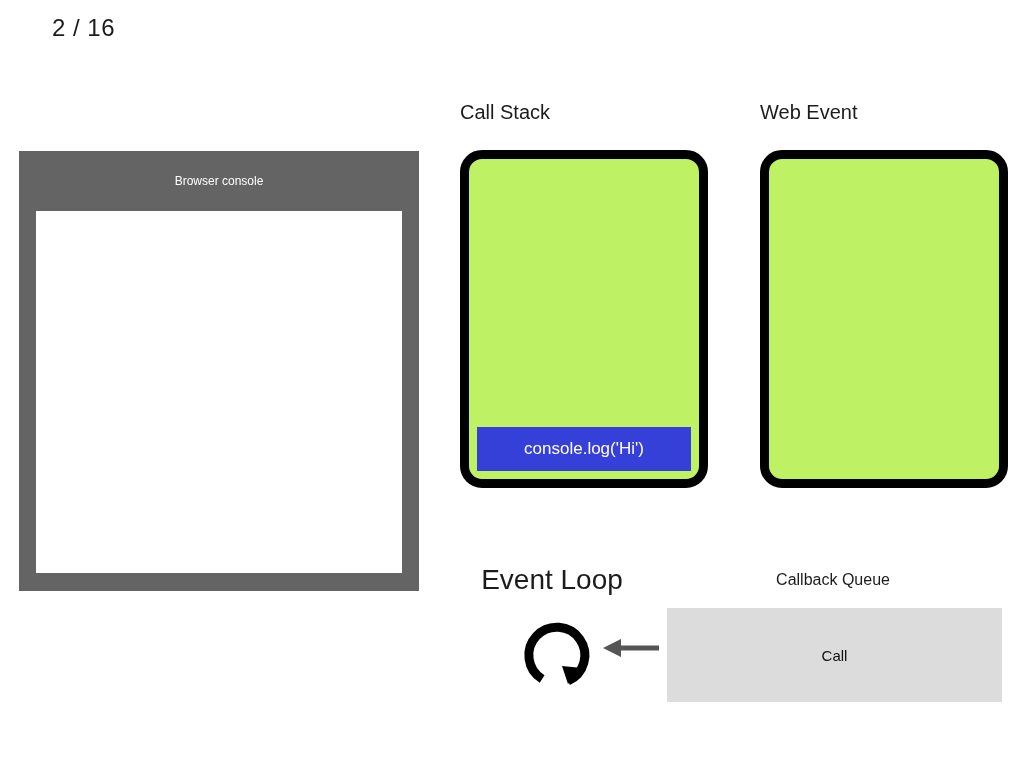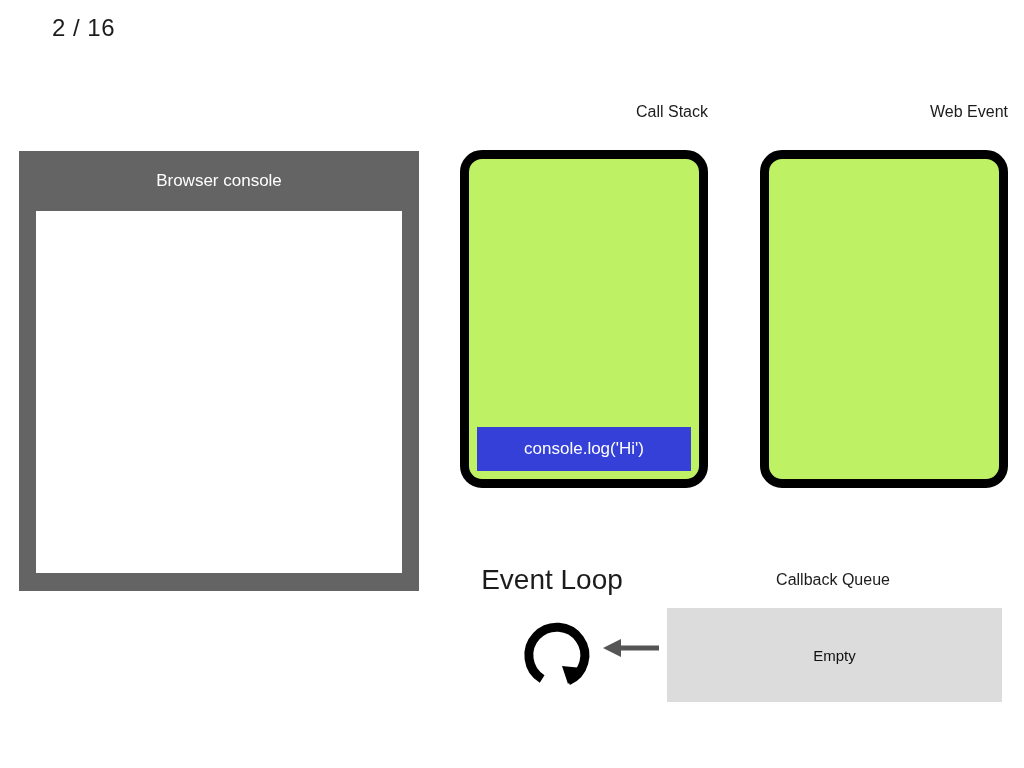--- a/index.html
+++ b/index.html
@@ -42,21 +42,21 @@
   }
   .console-title {
     position: absolute;
     left: 0;
     top: 0;
     width: 100%;
     height: 60px;
     line-height: 60px;
     text-align: center;
     color: #ffffff;
-    font-size: 17px;
+    font-size: 12px;
     white-space: nowrap;
   }
   .console-screen {
     position: absolute;
     left: 17px;
     top: 60px;
     width: 366px;
     height: 362px;
     background: #ffffff;
     box-sizing: border-box;
@@ -64,23 +64,23 @@
   .console-lines {
     padding: 10px 12px;
     font-family: "Liberation Sans", sans-serif;
     font-size: 16px;
     color: #111111;
   }
 
   
   .titled-box-title {
     position: absolute;
-    font-size: 16px;
+    font-size: 20px;
     line-height: 30px;
-    text-align: right;
+    text-align: left;
     color: #1c1c1c;
     white-space: nowrap;
   }
   .device-box {
     position: absolute;
     box-sizing: border-box;
     background: #bef264;
     border: 9px solid #000000;
     border-radius: 22px;
   }
@@ -208,14 +208,14 @@
 </div>
 <div class="queue-arrow">
   <svg width="56" height="24" viewBox="0 0 56 24" aria-hidden="true">
     <line x1="56" y1="12" x2="16" y2="12" stroke="#555555" stroke-width="5"></line>
     <polygon points="0,12 18,3 18,21" fill="#555555"></polygon>
   </svg>
 </div>
 
 <div id="callback-queue-title">Callback Queue</div>
 <div class="queue-box">
-  <span class="queue-empty-label">Empty</span>
+  <span class="queue-empty-label">Call</span>
 </div>
 
 </body></html>

